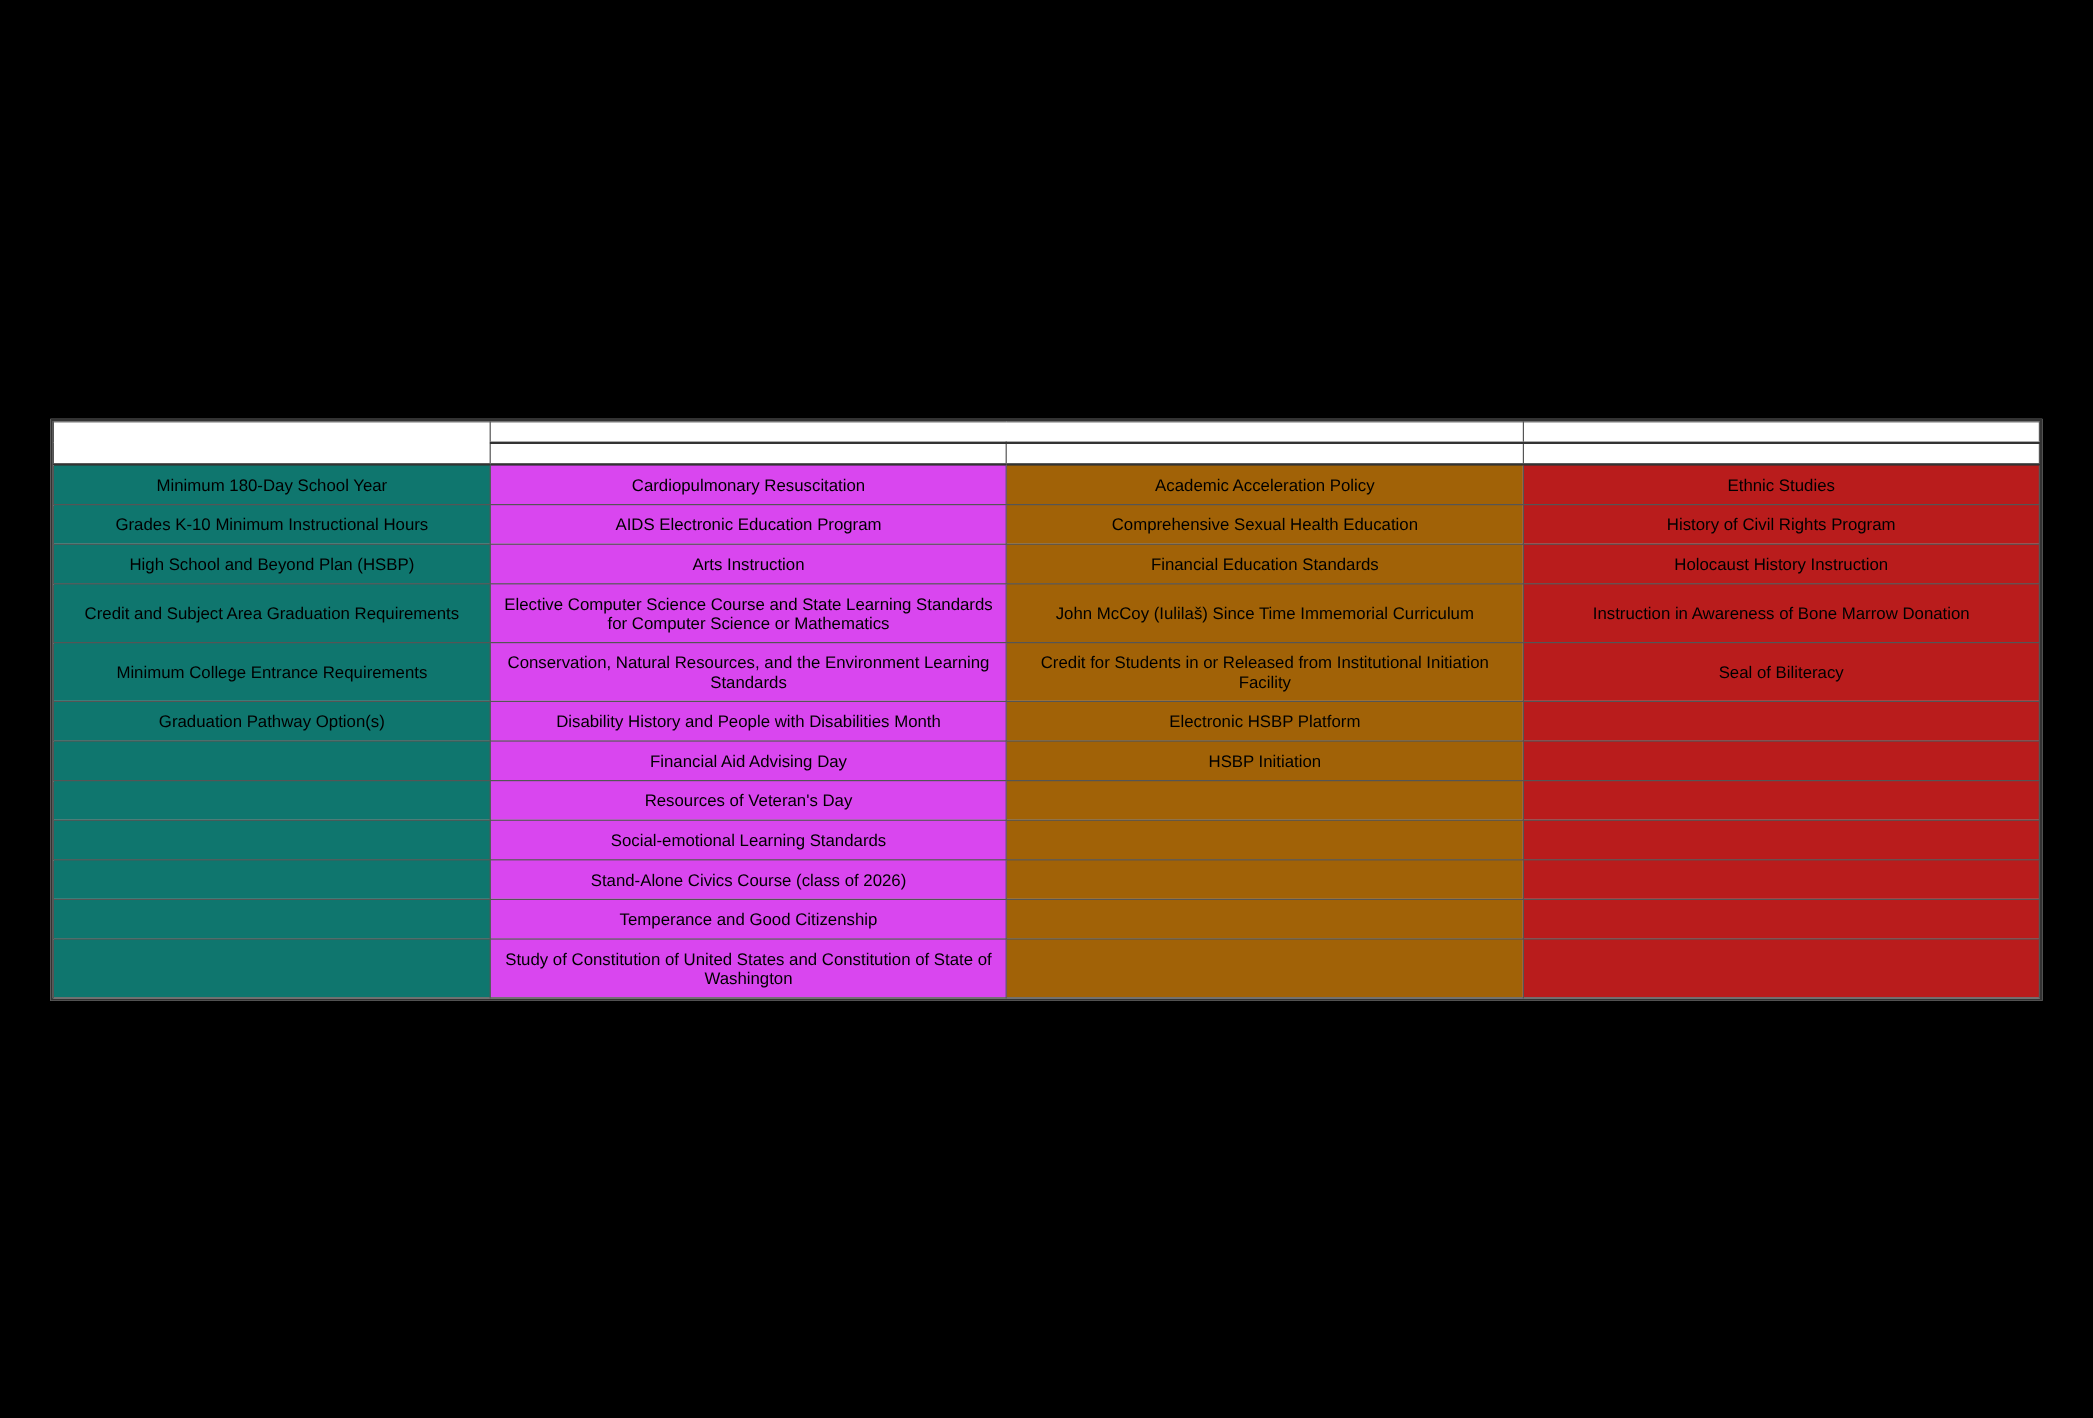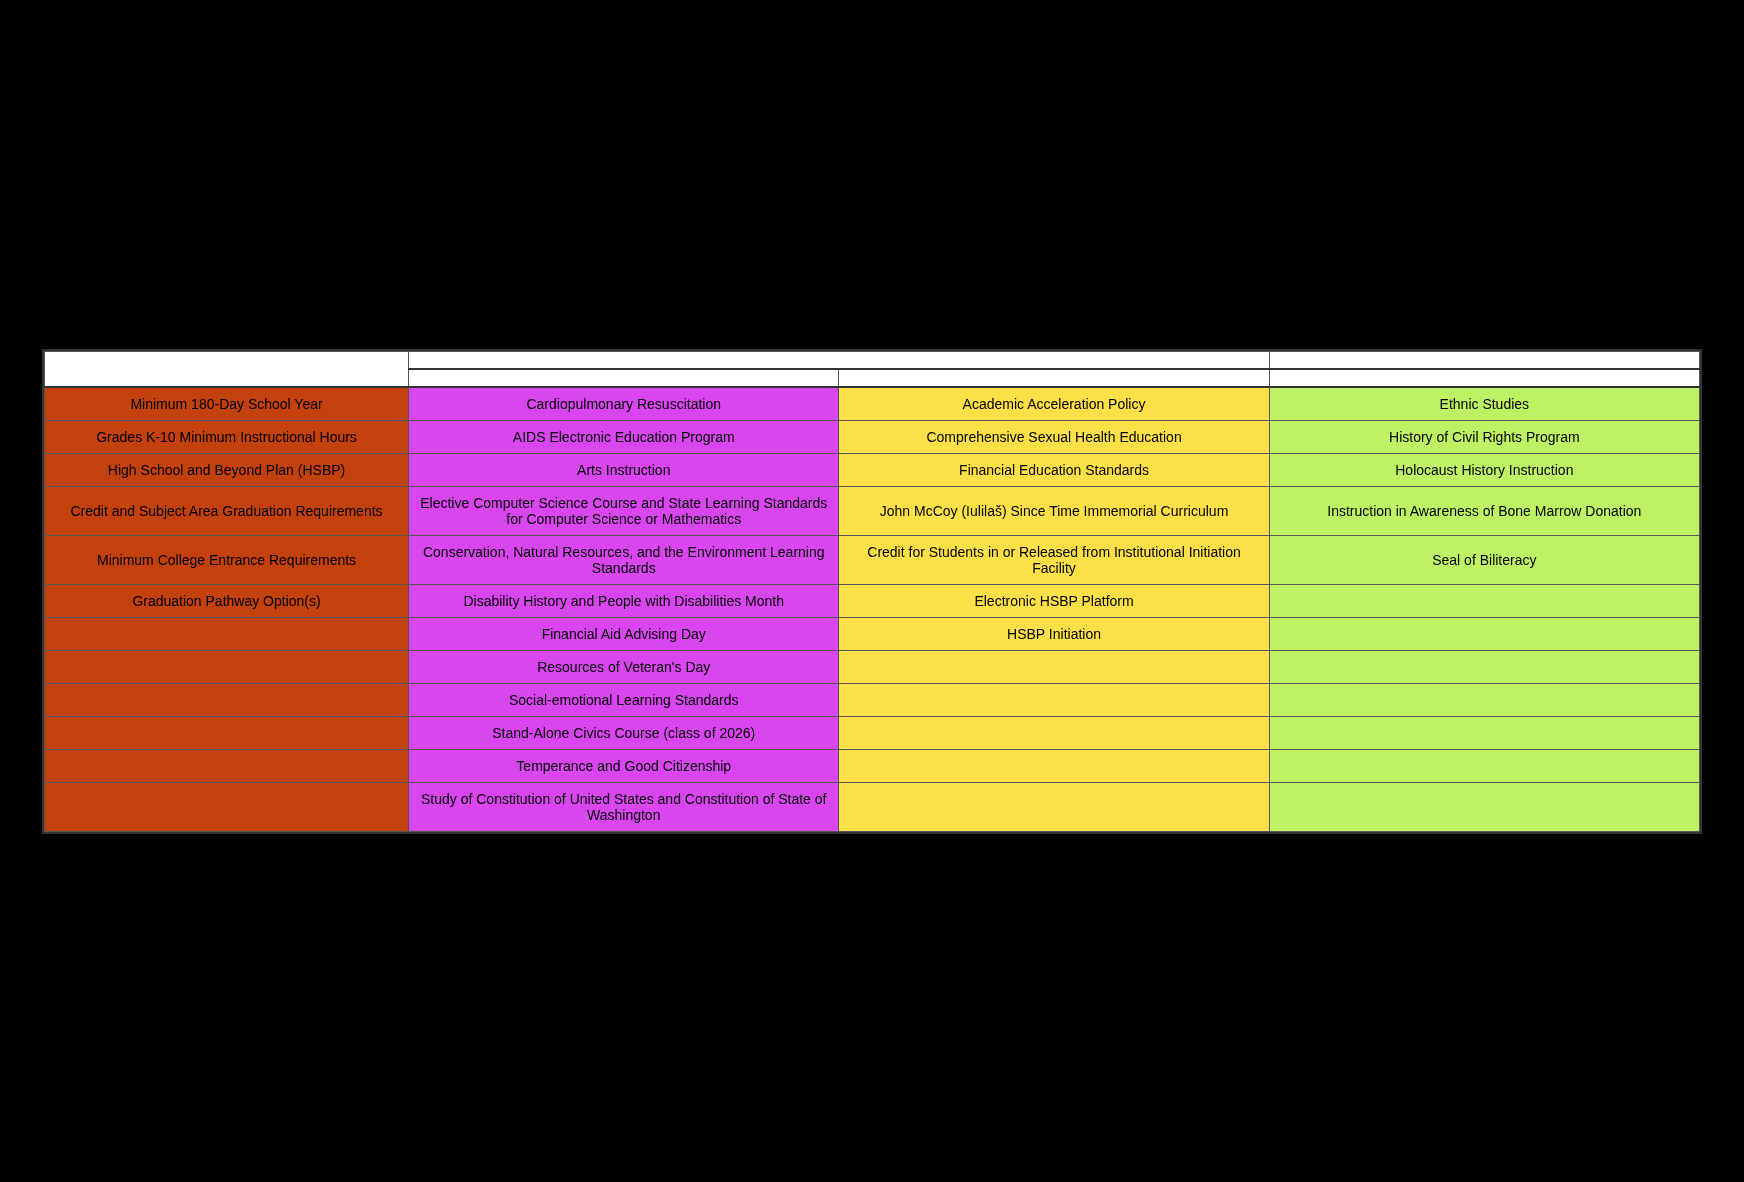--- a/index.html
+++ b/index.html
@@ -57,30 +57,30 @@
     }
     .col-additional {
       background: #f8cdb0;
       width: 26%;
     }
     .col-encouraged {
       background: #fef4a0;
       width: 26%;
     }
     td.col-foundational {
-      background: #c2410c;
+      background: #0f766e;
     }
     td.col-required-explicit {
       background: #d946ef;
     }
     td.col-additional {
-      background: #fde047;
+      background: #a16207;
     }
     td.col-encouraged {
-      background: #bef264;
+      background: #b91c1c;
     }
     .top-group-header {
       font-weight: bold;
       font-size: 15px;
     }
   </style>
 </head>
 <body>
 
 <div class="table-wrapper">

